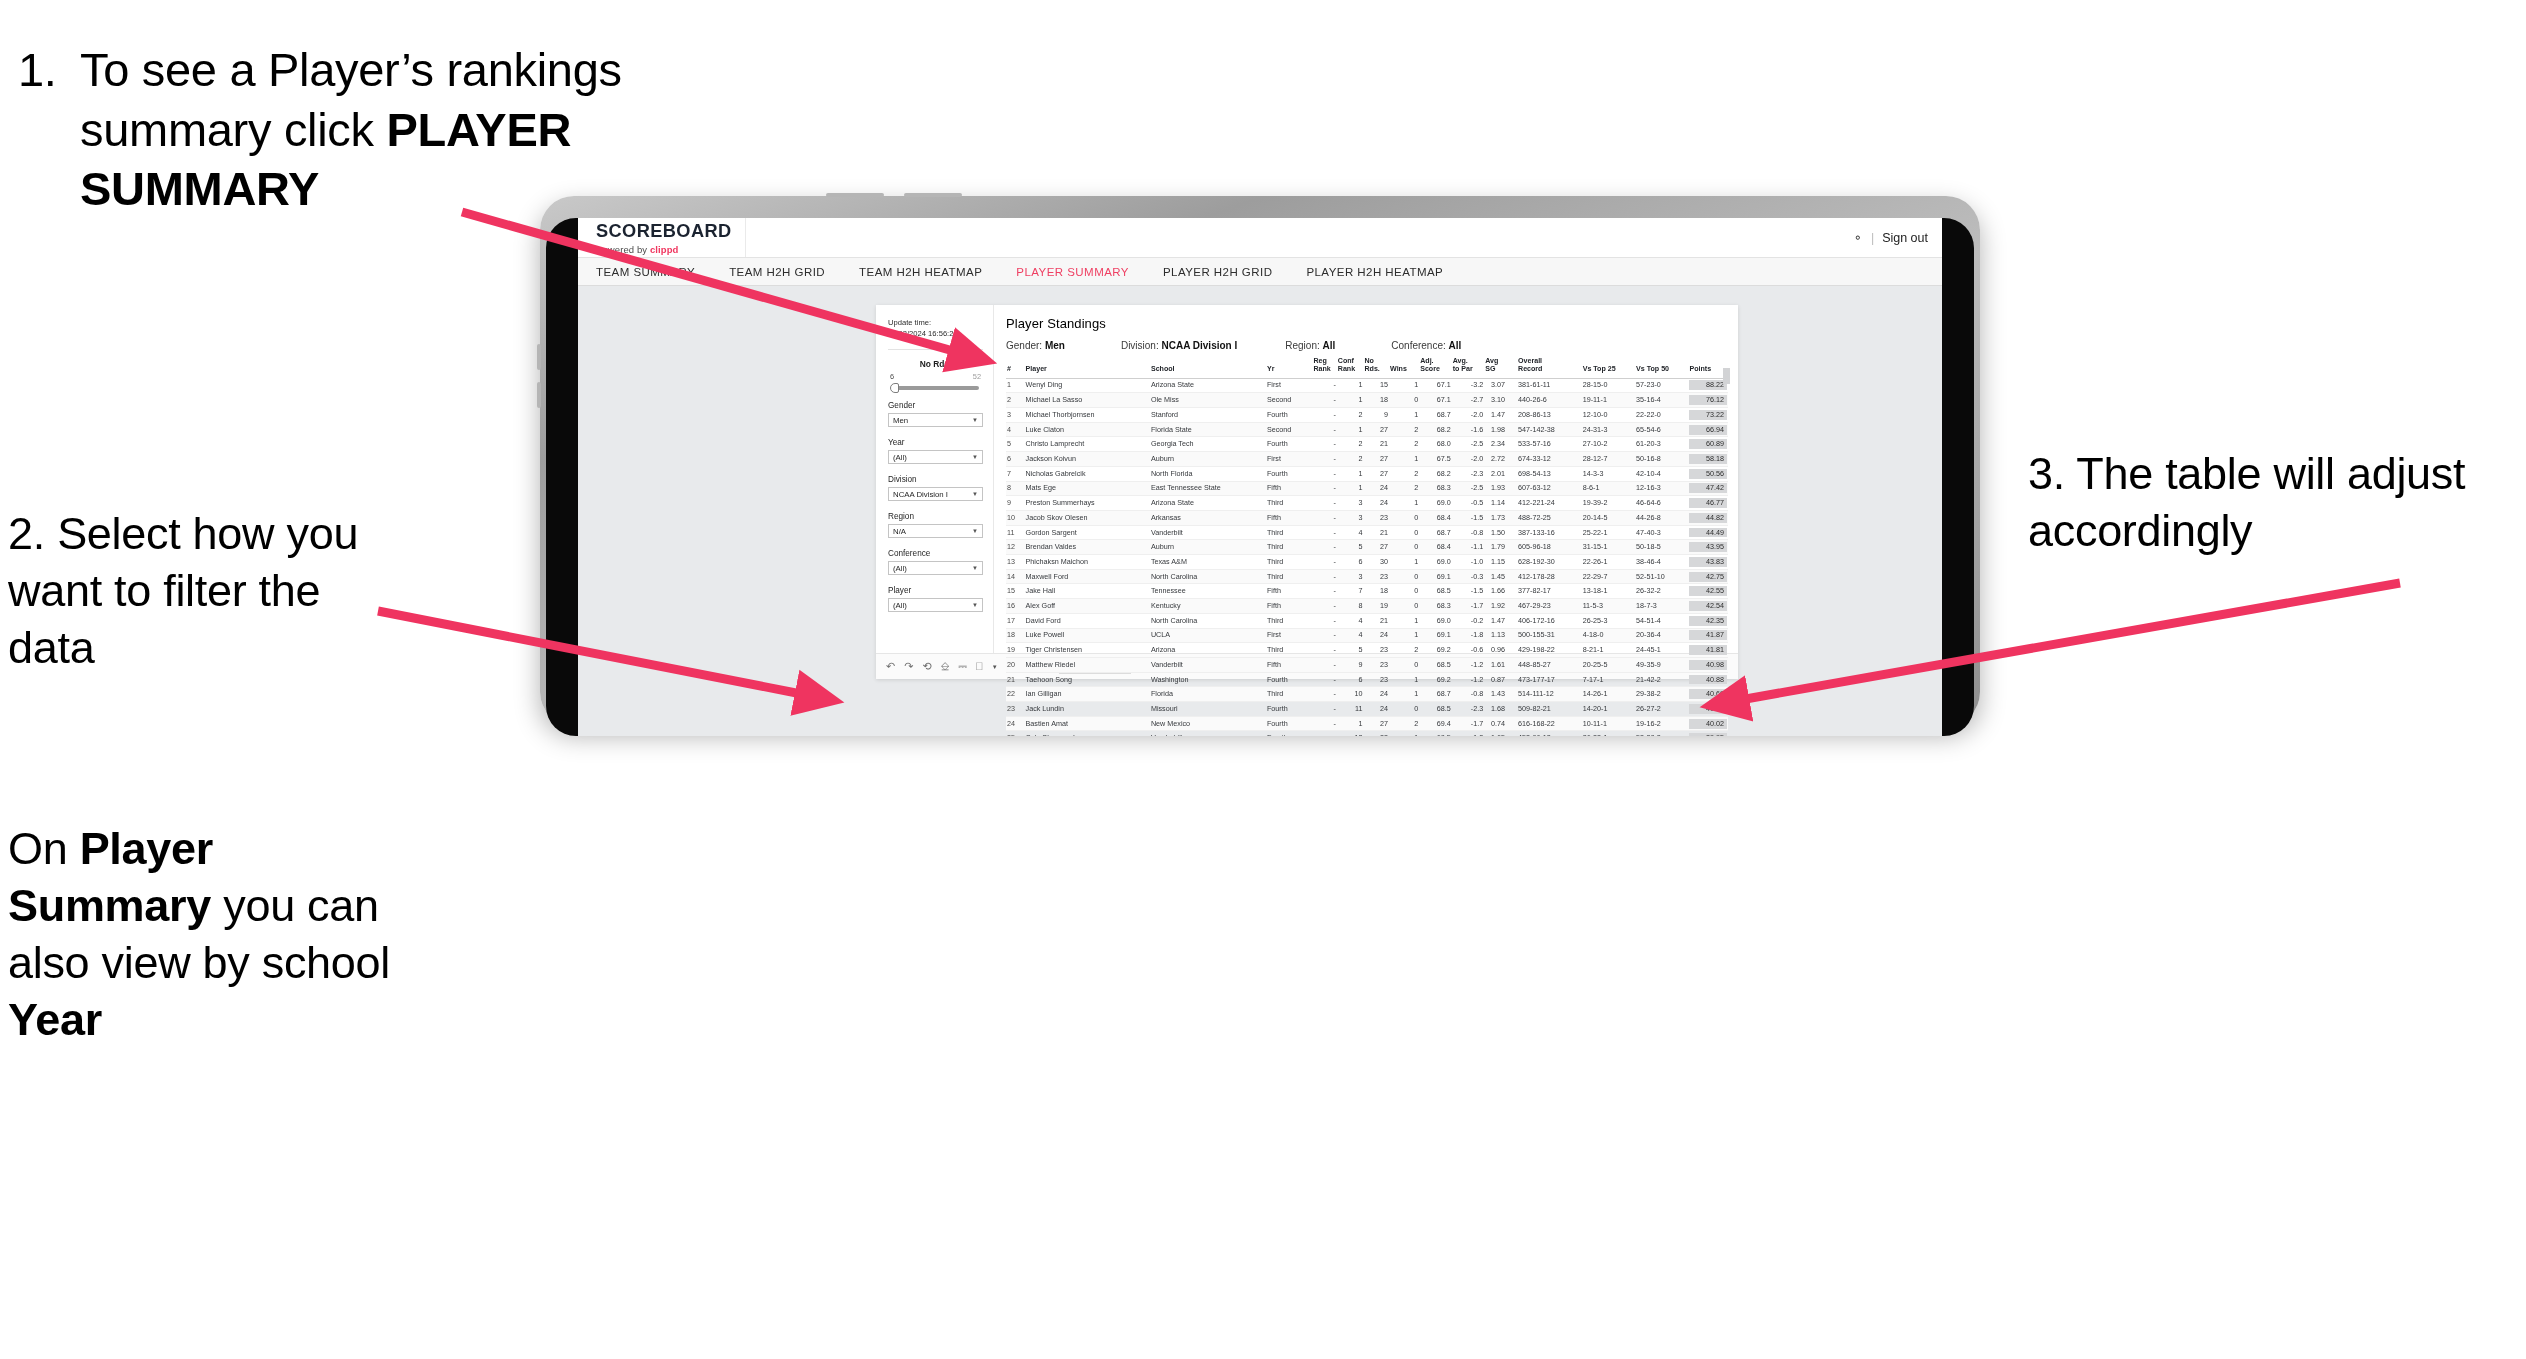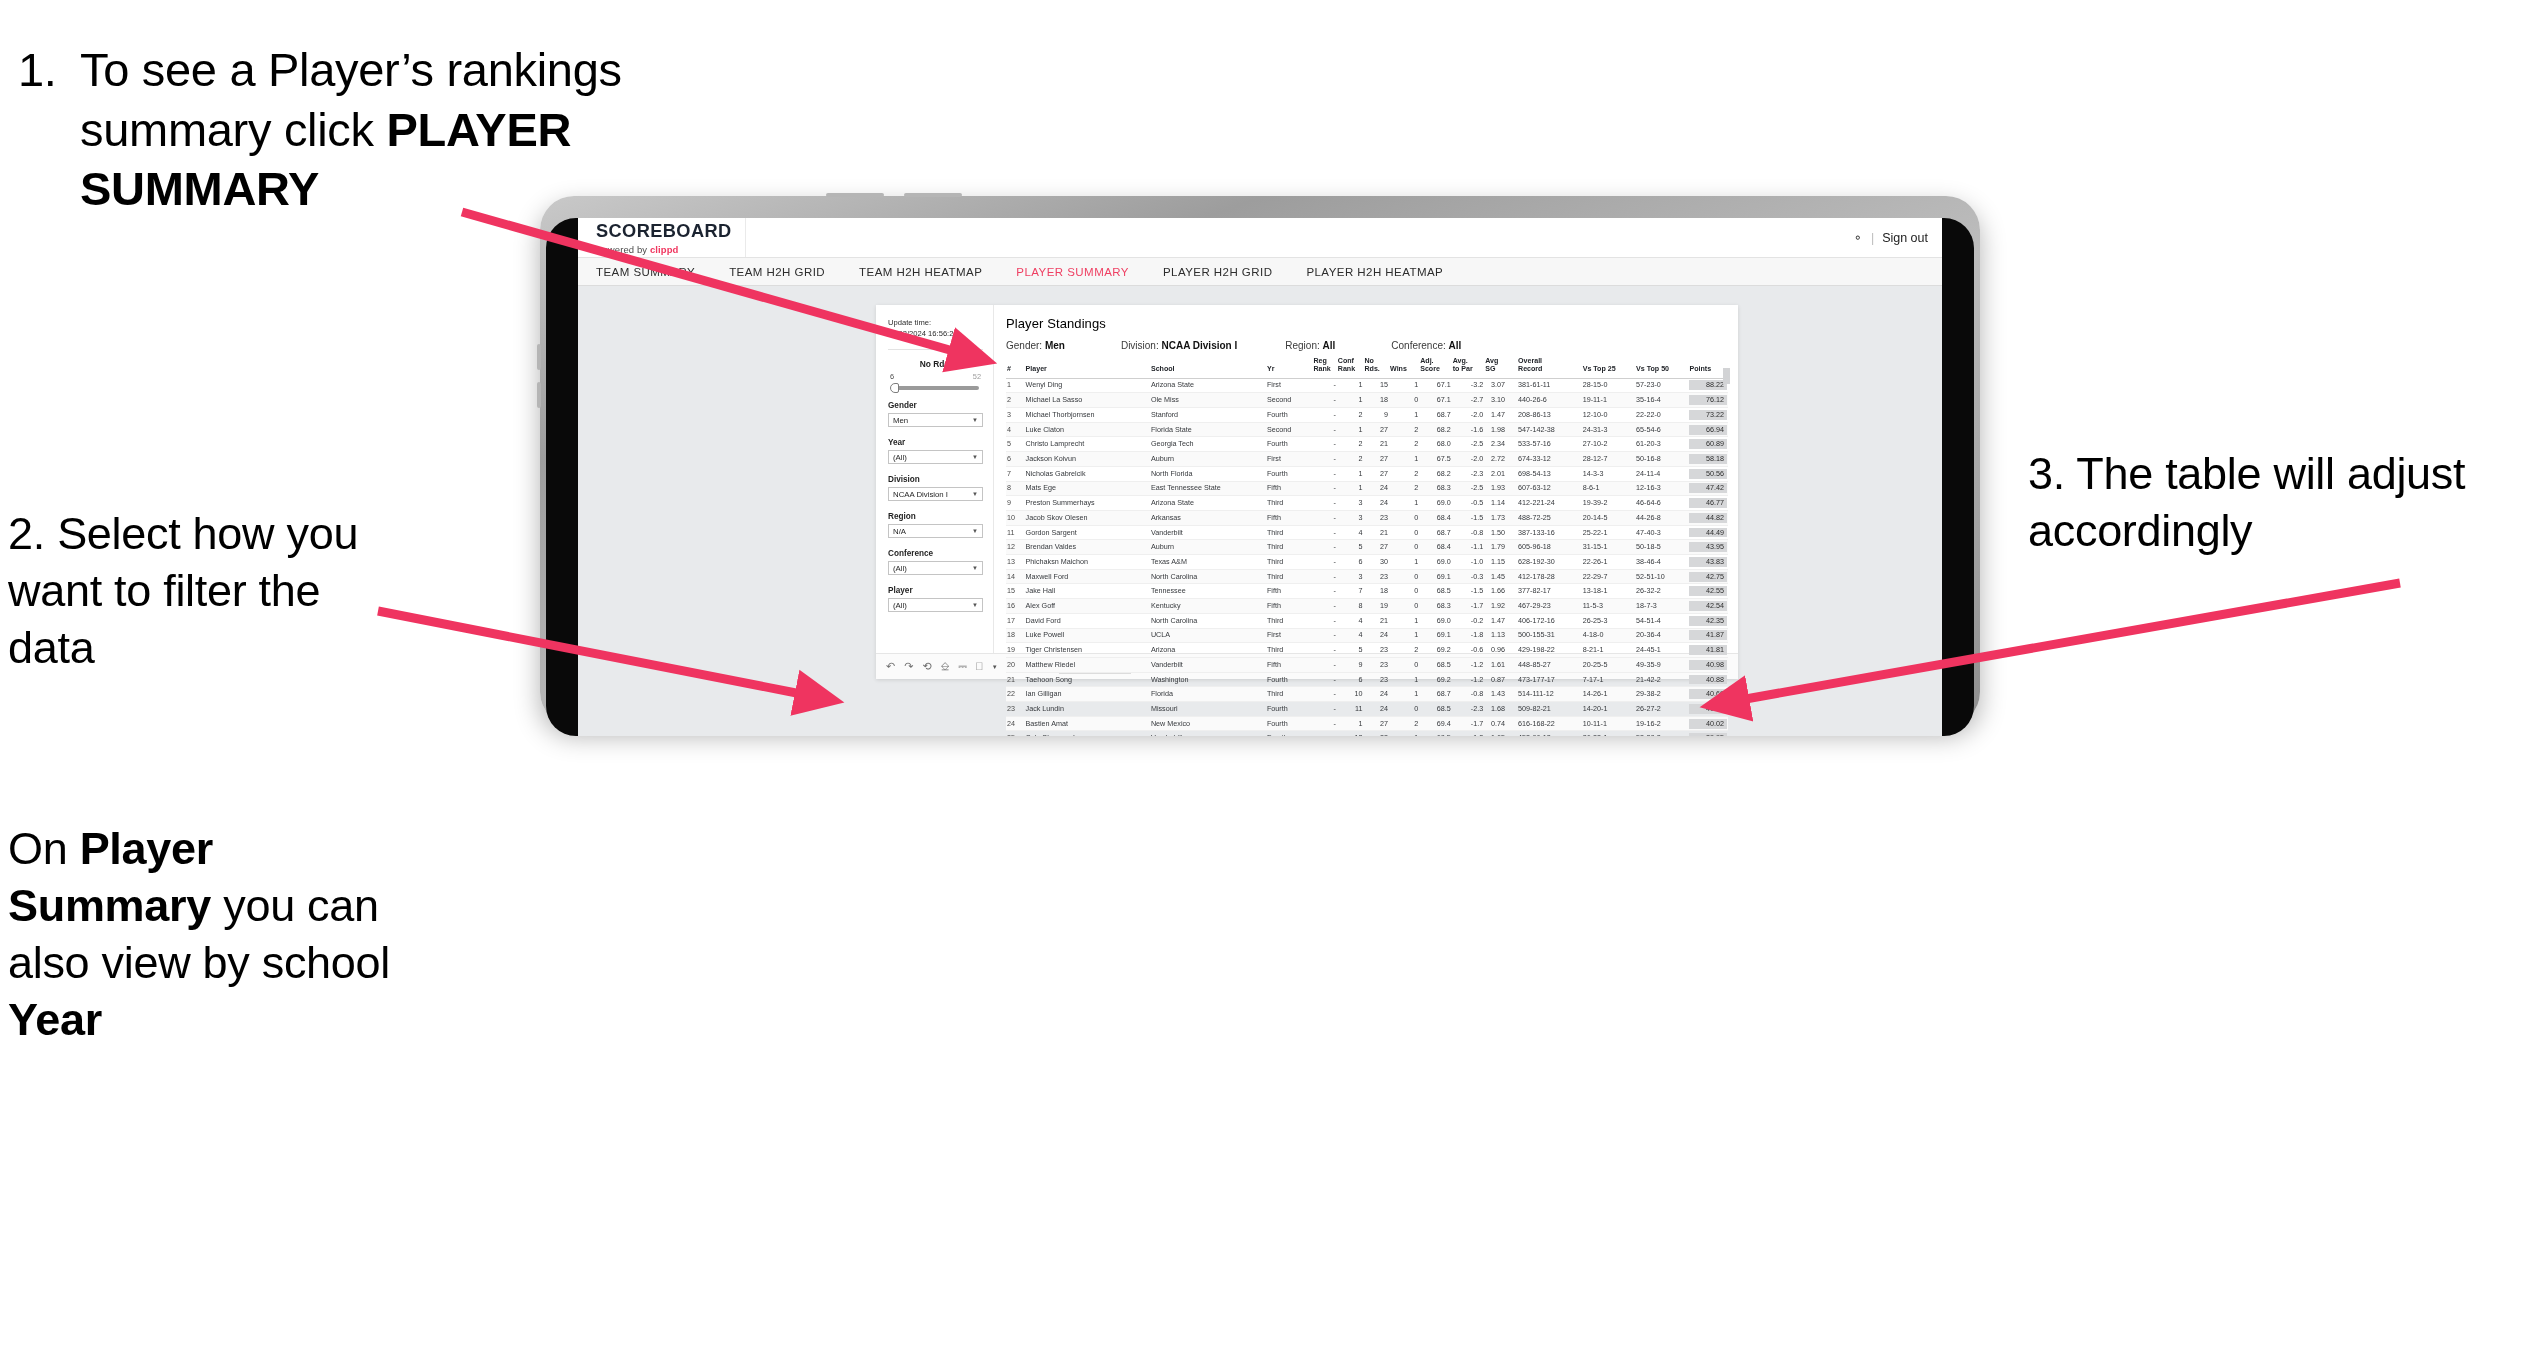--- a/index.html
+++ b/index.html
@@ -113,21 +113,21 @@
   }
   #dash-inner { flex: 1; display: flex; min-height: 0; }
 
   
   #filters {
     width: 118px; padding: 12px 10px 0 12px; border-right: 1px solid #e8e8e8;
     background: #fff; font-size: 8px; color:#2f2f2f;
   }
   .upd { font-size: 7.6px; line-height: 1.45; color:#2b2b2b; }
   .frule { height:1px; background:#e3e3e3; margin: 10px 0 9px 0; }
-  .fl-label { font-size: 8.2px; font-weight: 700; color:#1f1f1f; margin-bottom: 3px; }
+  .fl-label { font-size: 8.2px; font-weight: 400; color:#1f1f1f; margin-bottom: 3px; }
   .fl-block { margin-bottom: 11px; }
   .slider-wrap { text-align:center; }
   .slider-title { font-size: 8.4px; font-weight:700; color:#202020; text-align:center; margin-bottom:3px;}
   .slider-minmax { display:flex; justify-content:space-between; font-size:7.4px; color:#4a4a4a; padding:0 2px 2px 2px;}
   .slider-minmax .mx { color:#9b9b9b; }
   .slider-track {
     position: relative; height: 4px; background:#9a9a9a; border-radius: 2px; margin: 3px 4px 0 4px;
   }
   .slider-knob {
     position:absolute; left:-2px; top:-3px; width:9px; height:10px;
@@ -483,21 +483,21 @@
                           <td class="c-yr">Fourth</td>
                           <td class="c-reg">-</td>
                           <td class="c-conf">1</td>
                           <td class="c-rds">27</td>
                           <td class="c-wins">2</td>
                           <td class="c-adj">68.2</td>
                           <td class="c-par">-2.3</td>
                           <td class="c-sg">2.01</td>
                           <td class="c-rec">698-54-13</td>
                           <td class="c-t25">14-3-3</td>
-                          <td class="c-t50">24-11-4</td>
+                          <td class="c-t50">42-10-4</td>
                           <td class="c-pts">
                             <span class="pts-box">50.56</span>
                           </td>
                         </tr>
                         <tr>
                           <td class="c-num">8</td>
                           <td class="c-player">Mats Ege</td>
                           <td class="c-school">East Tennessee State</td>
                           <td class="c-yr">Fifth</td>
                           <td class="c-reg">-</td>

